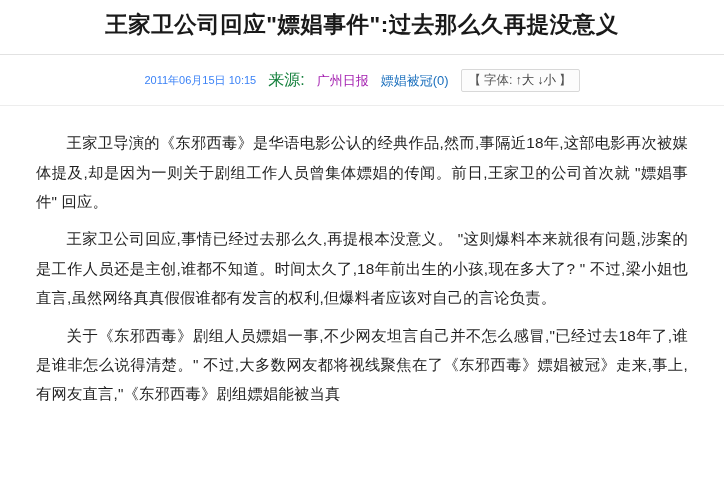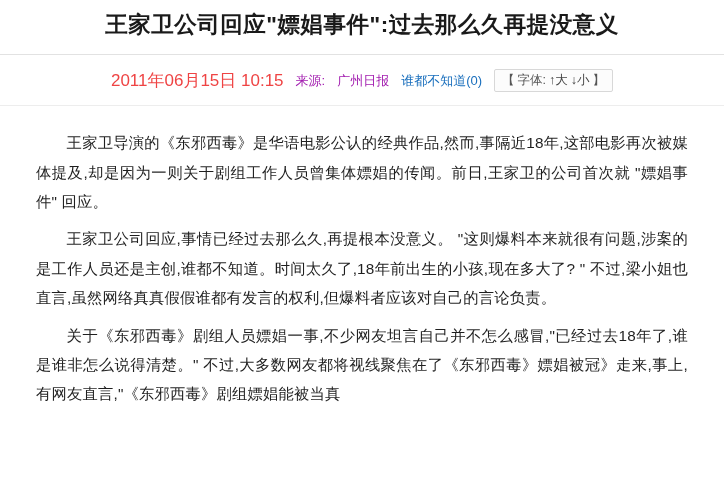--- a/index.html
+++ b/index.html
@@ -41,26 +41,26 @@
     display: flex;
     align-items: center;
     justify-content: center;
     gap: 12px;
     font-size: 13px;
     color: #666666;
     padding: 14px 0 0 0;
     white-space: nowrap;
   }
   .meta-date {
-    color: #ef4444;
-    font-size: 17px;
+    color: #3b82f6;
+    font-size: 11px;
   }
   .meta-source-label {
-    color: #a21caf;
-    font-size: 13px;
+    color: #15803d;
+    font-size: 16px;
   }
   .meta-source-name {
     color: #a21caf;
     font-size: 13px;
   }
   .meta-interact {
     color: #1a6fbd;
     font-size: 13px;
     cursor: pointer;
   }
@@ -112,21 +112,21 @@
 
   <div class="article-title">王家卫公司回应"嫖娼事件":过去那么久再提没意义</div>
 
   <div class="title-rule"></div>
 
   <div class="meta-bar">
     <span class="meta-date">2011年06月15日 10:15</span>
     <span class="meta-source-label">来源:</span>
     <span class="meta-source-name">广州日报</span>
     <span class="meta-interact">
-      <span>谁都不知道</span><span class="count">(0)</span>
+      <span>嫖娼被冠</span><span class="count">(0)</span>
     </span>
     <span class="font-box">
       <span class="bracket">【</span>
       <span>字体:</span>
       <span class="font-ctl">↑大</span>
       <span class="font-ctl">↓小</span>
       <span class="bracket">】</span>
     </span>
   </div>
 

